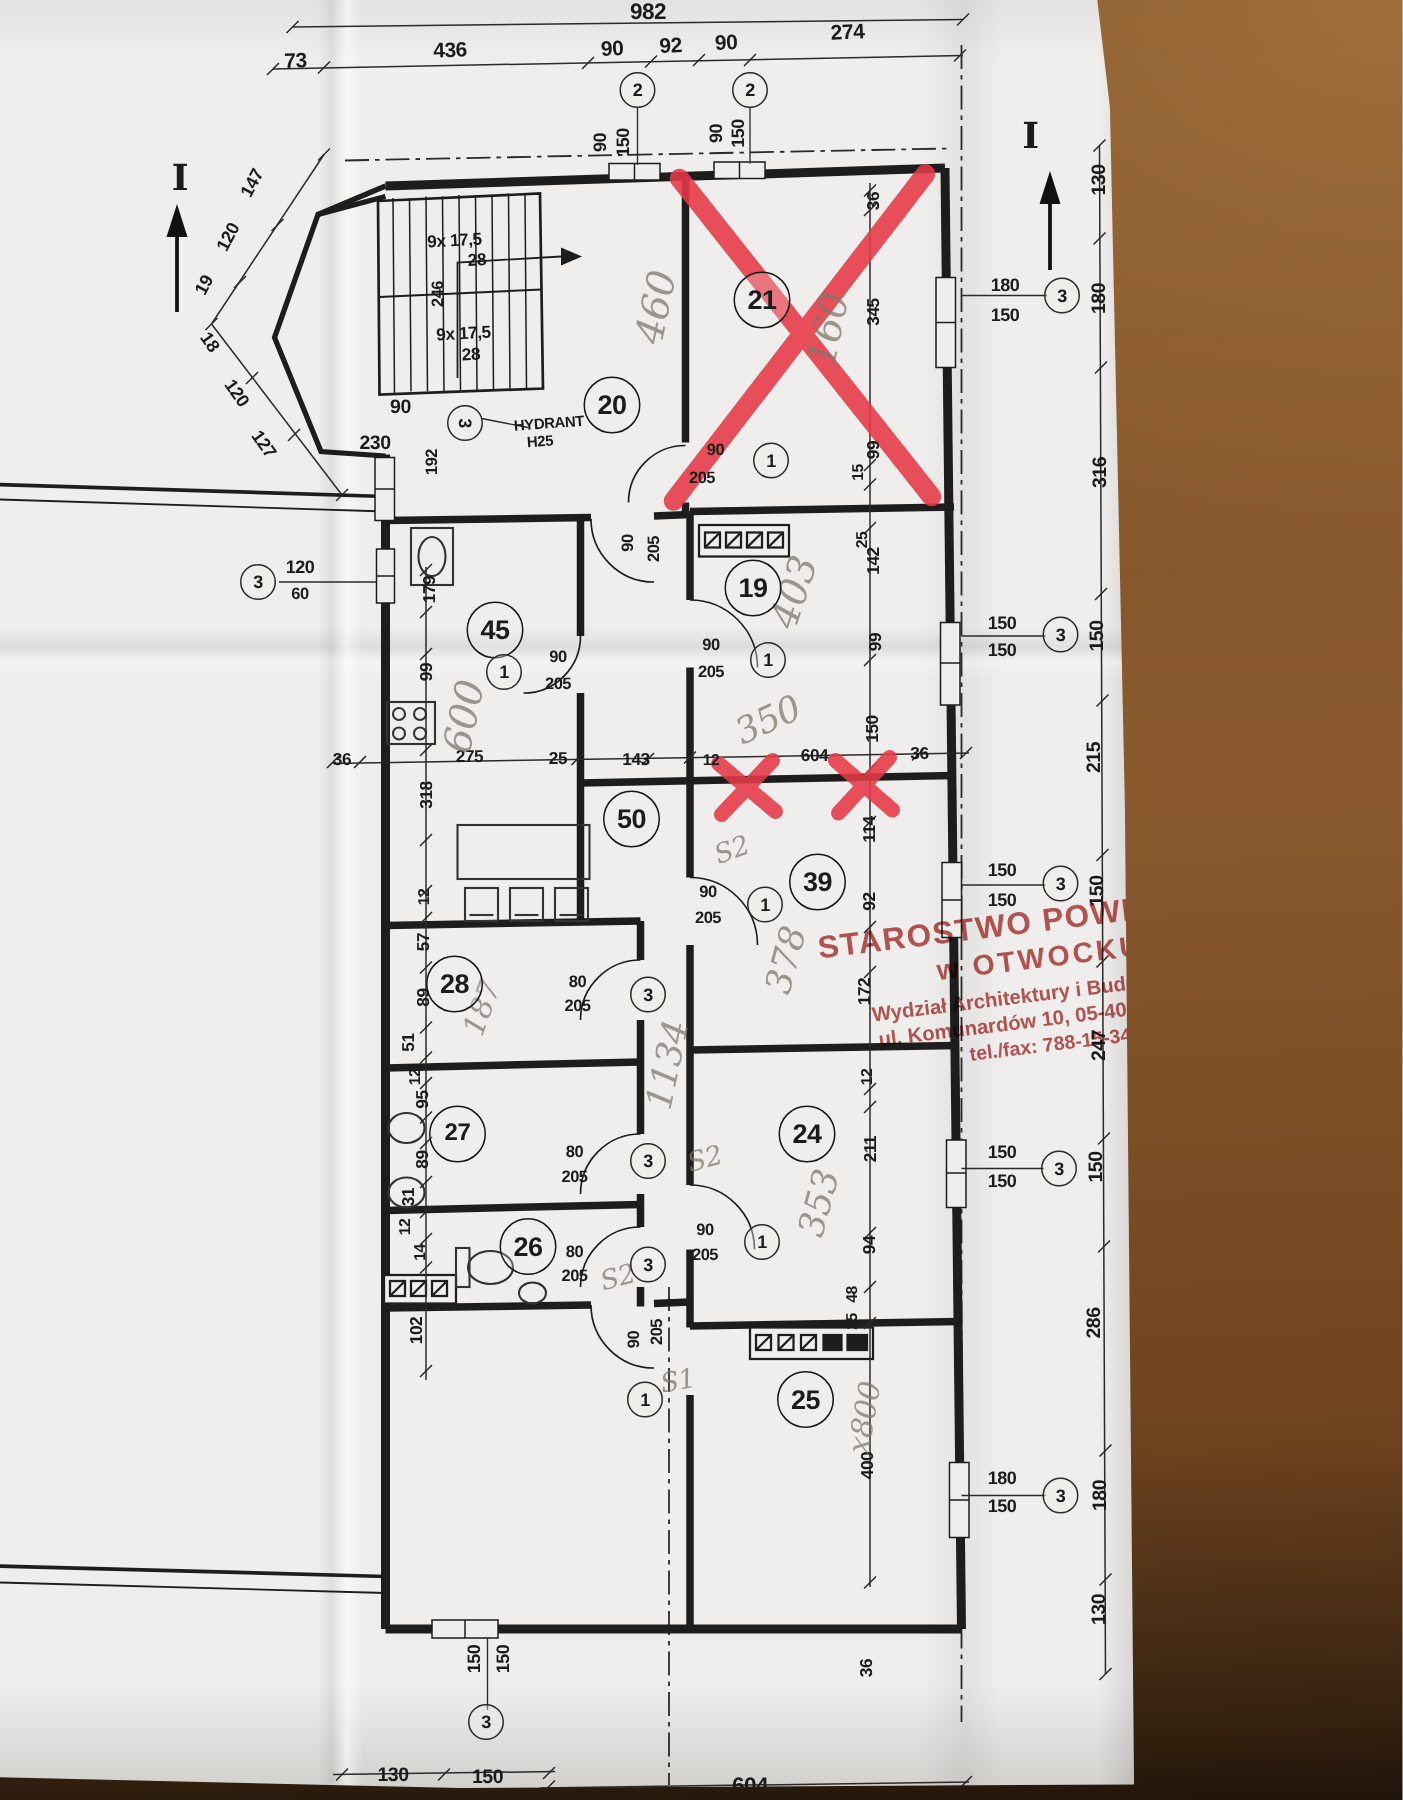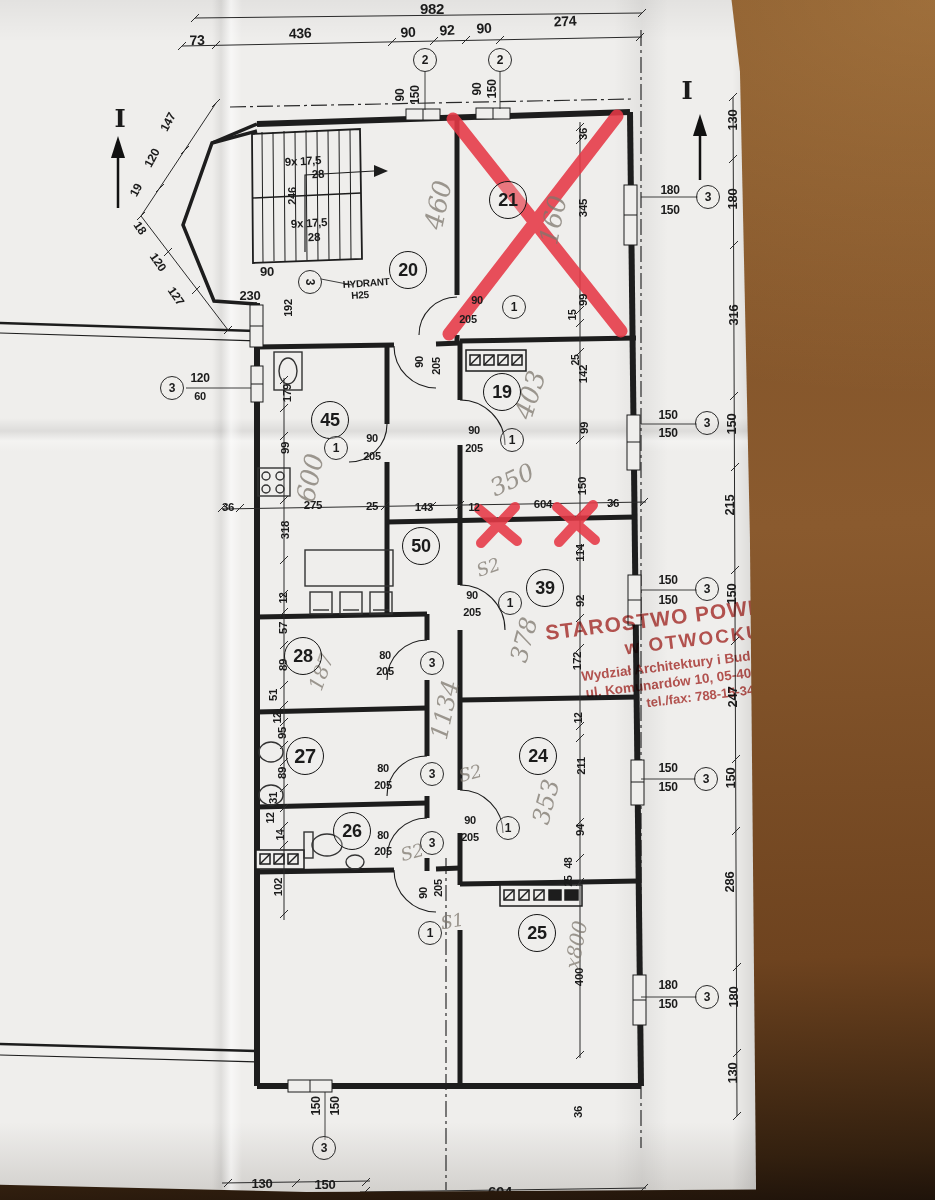--- a/index.html
+++ b/index.html
@@ -396,21 +396,21 @@
       <span class="pencil" style="left: 546px; top: 802px; font-size: 24px; transform: translate(-50%, -50%) rotate(-75deg);">353</span>
       <span class="pencil" style="left: 452px; top: 921px; font-size: 18px; transform: translate(-50%, -50%) rotate(-10deg);">S1</span>
       <span class="pencil" style="left: 576px; top: 945px; font-size: 20px; transform: translate(-50%, -50%) rotate(-80deg);">x800</span>
       <span class="room" style="left: 408px; top: 270px; font-size: 18px; transform: translate(-50%, -50%) rotate(0deg);">20</span>
       <span class="room" style="left: 508px; top: 200px; font-size: 18px; transform: translate(-50%, -50%) rotate(0deg);">21</span>
       <span class="room" style="left: 502px; top: 392px; font-size: 18px; transform: translate(-50%, -50%) rotate(0deg);">19</span>
       <span class="room" style="left: 545px; top: 588px; font-size: 18px; transform: translate(-50%, -50%) rotate(0deg);">39</span>
       <span class="room" style="left: 538px; top: 756px; font-size: 18px; transform: translate(-50%, -50%) rotate(0deg);">24</span>
       <span class="room" style="left: 537px; top: 933px; font-size: 18px; transform: translate(-50%, -50%) rotate(0deg);">25</span>
       <span class="room" style="left: 352px; top: 831px; font-size: 18px; transform: translate(-50%, -50%) rotate(0deg);">26</span>
-      <span class="room" style="left: 305px; top: 756px; font-size: 20px; transform: translate(-50%, -50%) rotate(0deg);">27</span>
+      <span class="room" style="left: 305px; top: 756px; font-size: 16px; transform: translate(-50%, -50%) rotate(0deg);">27</span>
       <span class="room" style="left: 303px; top: 656px; font-size: 18px; transform: translate(-50%, -50%) rotate(0deg);">28</span>
       <span class="room" style="left: 330px; top: 420px; font-size: 18px; transform: translate(-50%, -50%) rotate(0deg);">45</span>
       <span class="room" style="left: 421px; top: 546px; font-size: 18px; transform: translate(-50%, -50%) rotate(0deg);">50</span>
       <span class="bubble" style="left: 425px; top: 60px; font-size: 12px; transform: translate(-50%, -50%) rotate(0deg);">2</span>
       <span class="bubble" style="left: 500px; top: 60px; font-size: 12px; transform: translate(-50%, -50%) rotate(0deg);">2</span>
       <span class="bubble" style="left: 708px; top: 197px; font-size: 12px; transform: translate(-50%, -50%) rotate(0deg);">3</span>
       <span class="bubble" style="left: 707px; top: 423px; font-size: 12px; transform: translate(-50%, -50%) rotate(0deg);">3</span>
       <span class="bubble" style="left: 707px; top: 589px; font-size: 12px; transform: translate(-50%, -50%) rotate(0deg);">3</span>
       <span class="bubble" style="left: 706px; top: 779px; font-size: 12px; transform: translate(-50%, -50%) rotate(0deg);">3</span>
       <span class="bubble" style="left: 707px; top: 997px; font-size: 12px; transform: translate(-50%, -50%) rotate(0deg);">3</span>

